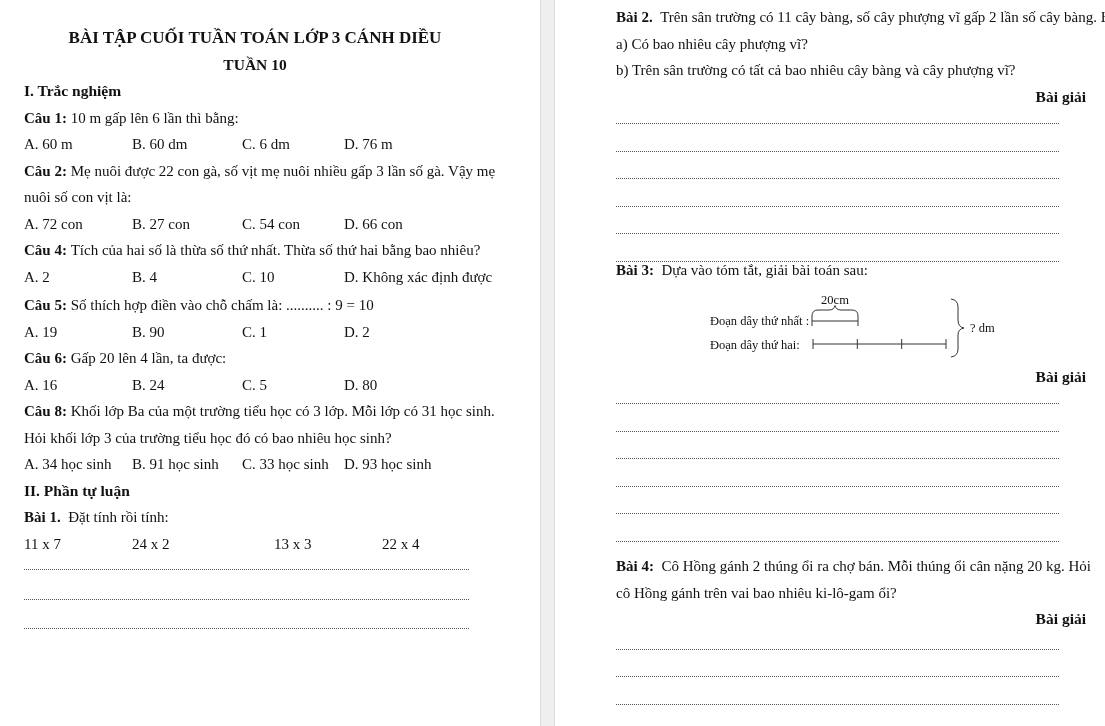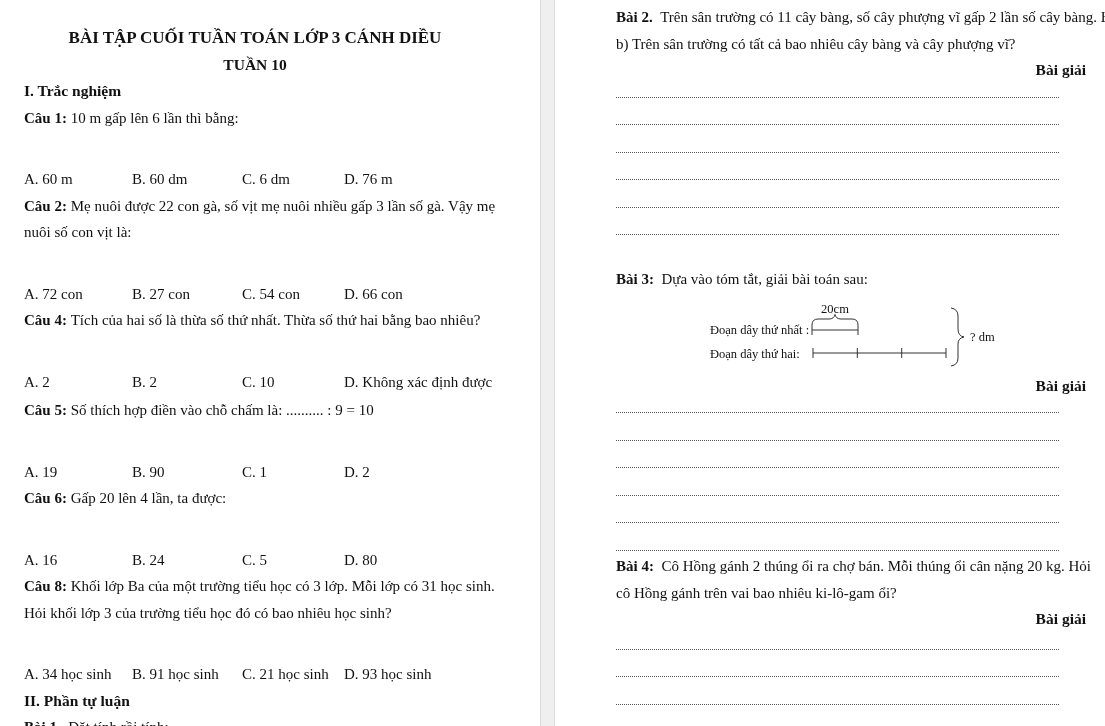--- a/index.html
+++ b/index.html
@@ -22,39 +22,39 @@
   .row  { line-height:26.5px; white-space:nowrap; }
   .wrap { line-height:26.5px; width:484px; }
   .center-line { width:462px; text-align:center; }
   .doc-title { font-size:17px; font-weight:bold; }
   .doc-sub   { font-size:15.5px; font-weight:bold; }
   .sec-head  { font-weight:bold; font-size:15.5px; }
   b { font-weight:bold; }
 
   .opts {
     display:grid; grid-template-columns:108px 110px 102px auto;
-    line-height:26.5px; white-space:nowrap; width:484px;margin-top:35px;
+    line-height:26.5px; white-space:nowrap; width:484px;
   }
   .exprs {
     display:grid; grid-template-columns:108px 142px 108px auto;
     line-height:26.5px; white-space:nowrap; width:484px;
   }
 
   .lines-left  { width:445px; }
   .lines-right { width:443px; }
   .ansline { border-bottom:1px dotted #555; }
   .lines-left  .ansline { height:28.5px; }
   .lines-left  .ansline:first-child { height:12px; }
   .lines-right .ansline { height:26.5px; }
   .lines-right .ansline:first-child { height:13px; }
   .lines-right.first-16 .ansline:first-child { height:16px; }
 
   .bai-block { position:absolute; left:61px; width:484px; }
   #bai2-block { top:4px; }
-  #bai3-block { top:266px; }
+  #bai3-block { top:257px; }
   #bai4-block { top:553px; }
   .solution-head { width:470px; text-align:right; font-weight:bold; line-height:26.5px; font-size:15.5px; }
   .diagram-wrap { margin:4px 0 0 89px; height:76px; }
   .diagram-wrap svg text { font-family:"Liberation Serif", serif; font-size:12.5px; fill:#111; }
 </style>
 </head>
 <body>
 
 <div class="sheet">
 
@@ -88,21 +88,21 @@
           </div>
   </div>
 
 
   <div>
     <div class="wrap">
       <b>Câu 4:</b><span>&nbsp;Tích của hai số là thừa số thứ nhất. Thừa số thứ hai bằng bao nhiêu?</span>
     </div>
     <div class="opts">
             <span>A. 2</span>
-            <span>B. 2</span>
+            <span>B. 4</span>
             <span>C. 10</span>
             <span>D. Không xác định được</span>
           </div>
   </div>
 
   <div style="margin-top: 2px;">
     <div class="wrap">
       <b>Câu 5:</b><span>&nbsp;Số thích hợp điền vào chỗ chấm là: .......... : 9 = 10</span>
     </div>
     <div class="opts">
@@ -126,21 +126,21 @@
   </div>
 
 
   <div>
     <div class="wrap">
       <b>Câu 8:</b><span>&nbsp;Khối lớp Ba của một trường tiểu học có 3 lớp. Mỗi lớp có 31 học sinh. Hỏi khối lớp 3 của trường tiểu học đó có bao nhiêu học sinh?</span>
     </div>
     <div class="opts">
             <span>A. 34 học sinh</span>
             <span>B. 91 học sinh</span>
-            <span>C. 21 học sinh</span>
+            <span>C. 33 học sinh</span>
             <span>D. 93 học sinh</span>
           </div>
   </div>
 </div>
 
     <div class="row sec-head">II. Phần tự luận</div>
 
     <div class="row">
       <b>Bài 1.</b>
       <span>&nbsp;Đặt tính rồi tính:</span>
@@ -162,20 +162,21 @@
 
   <div class="divider"></div>
 
   <div class="page-right">
 
     <div class="bai-block" id="bai2-block">
       <div class="row">
         <b>Bài 2.</b>
         <span>&nbsp;Trên sân trường có 11 cây bàng, số cây phượng vĩ gấp 2 lần số cây bàng. Hỏi:</span>
       </div>
+      <div class="row">a) Có bao nhiêu cây phượng vĩ?</div>
       <div class="row">b) Trên sân trường có tất cả bao nhiêu cây bàng và cây phượng vĩ?</div>
       <div class="solution-head">Bài giải</div>
       <div class="lines-right">
           <div class="ansline"></div>
           <div class="ansline"></div>
           <div class="ansline"></div>
           <div class="ansline"></div>
           <div class="ansline"></div>
           <div class="ansline"></div>
         </div>

